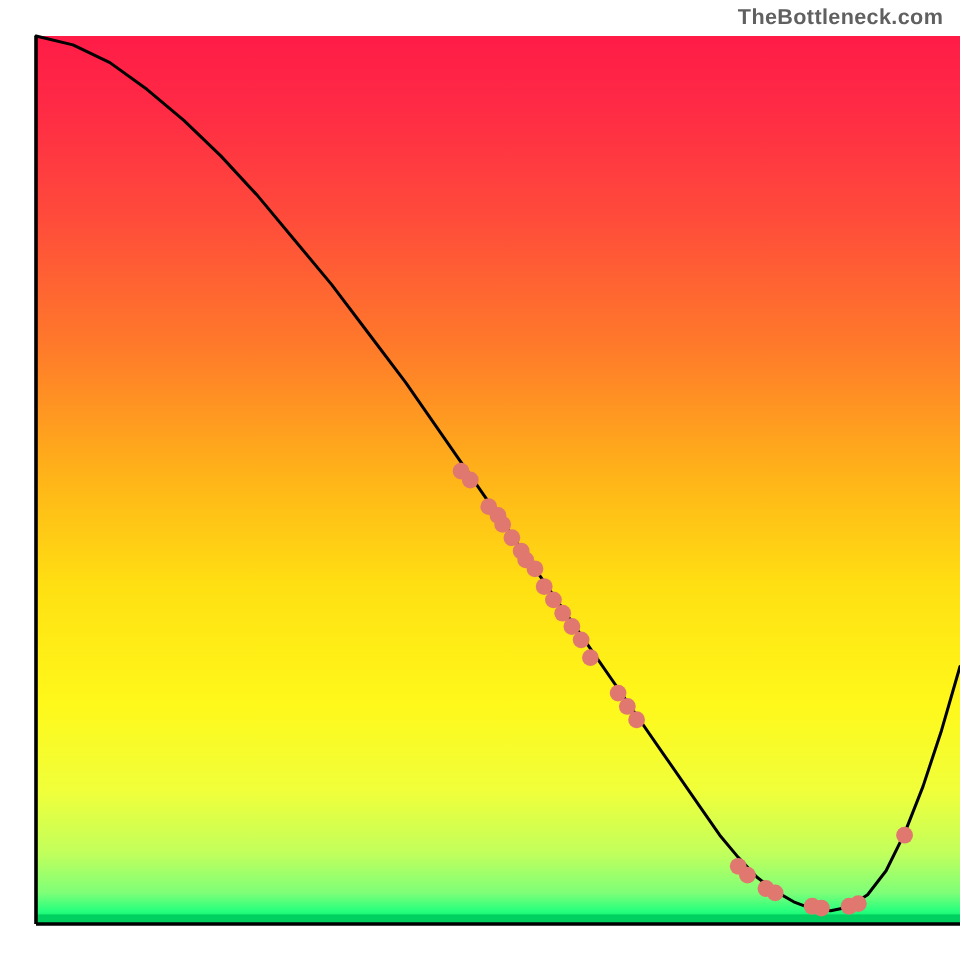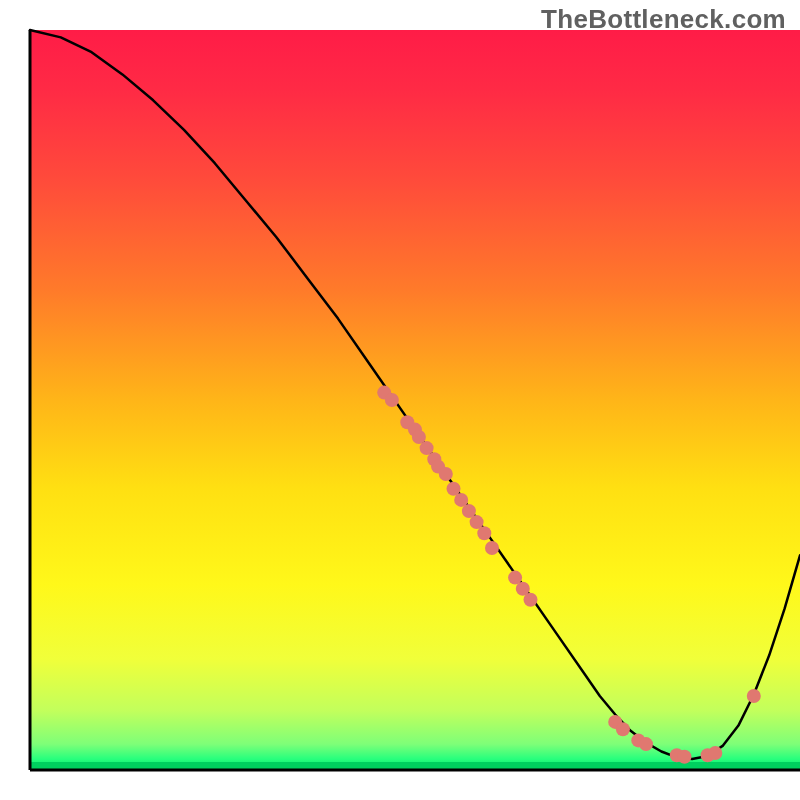--- a/index.html
+++ b/index.html
@@ -13,21 +13,21 @@
   }
   .chart-wrap {
     position: relative;
     width: 800px;
     height: 800px;
   }
   .attribution {
     position: absolute;
     top: 4px;
     right: 14px;
-    font-size: 26px;
+    font-size: 18px;
     font-weight: 600;
     color: #606060;
     letter-spacing: 0.3px;
   }
   svg {
     display: block;
   }
 </style>
 </head>
 <body>

